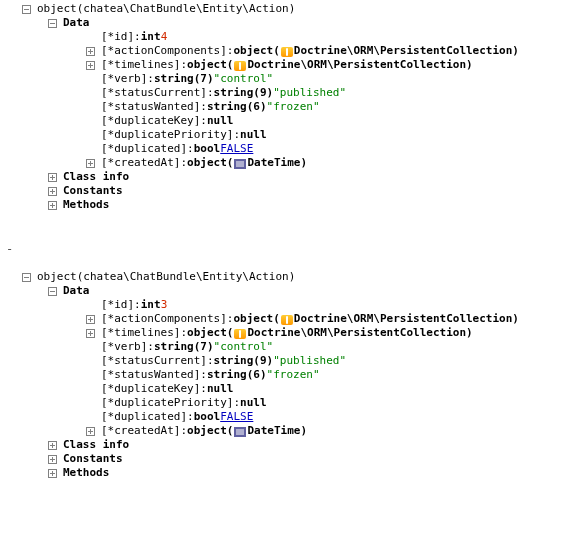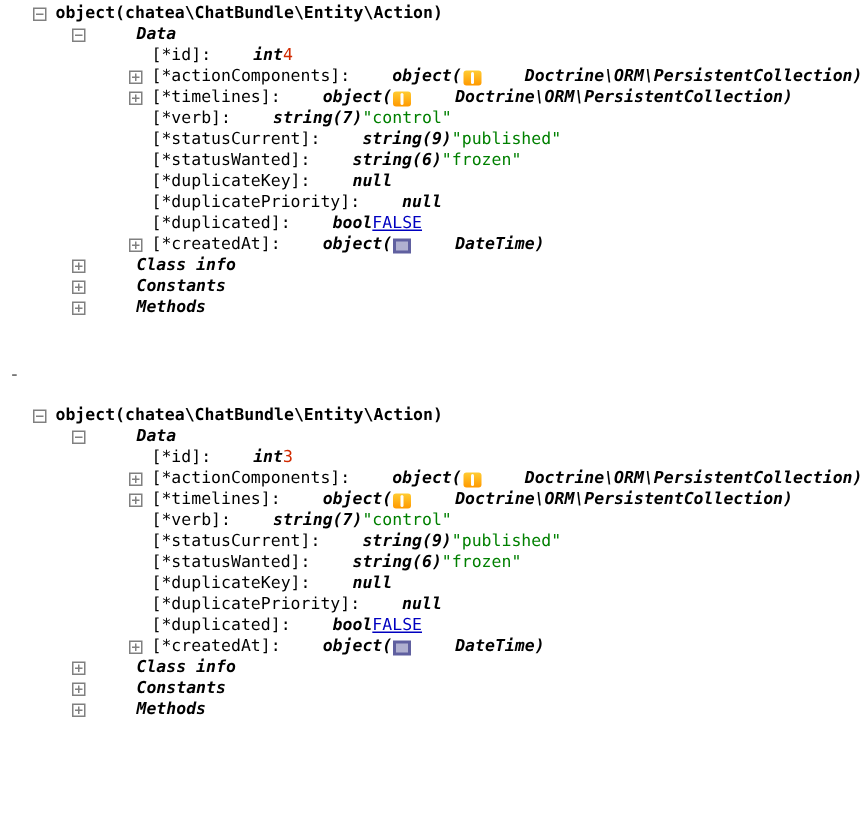--- a/index.html
+++ b/index.html
@@ -22,22 +22,22 @@
     border: 1px solid #808080;
     background: #fff;
     margin-right: 6px;
     position: relative;
     box-sizing: border-box;
   }
   .toggle::before, .toggle::after { content:""; position:absolute; background:#808080; }
   .toggle::before { left:1px; right:1px; top:3px; height:1px; }
   .toggle.plus::after { top:1px; bottom:1px; left:3px; width:1px; }
   .sptoggle { width:9px; flex:0 0 9px; margin-right:6px; }
-  .kw { font-weight: bold; }
-  .italic { font-style: italic; font-weight: bold; margin-left: 28px; }
+  .kw { font-weight: normal; }
+  .italic { font-weight: bold; }
   .int { color: #d12a00; }
   .str { color: #008000; }
   .const { color: #0000c0; text-decoration: underline; }
   .symf {
     display:inline-block; width:12px; height:10px; margin:0 1px;
     background: linear-gradient(#ffcc33,#ff9900);
     border-radius:2px; position:relative; top:1px;
   }
   .symf::after{content:"";position:absolute;left:5px;top:1px;width:2px;height:8px;background:#fff;border-radius:1px;}
   .badge {

